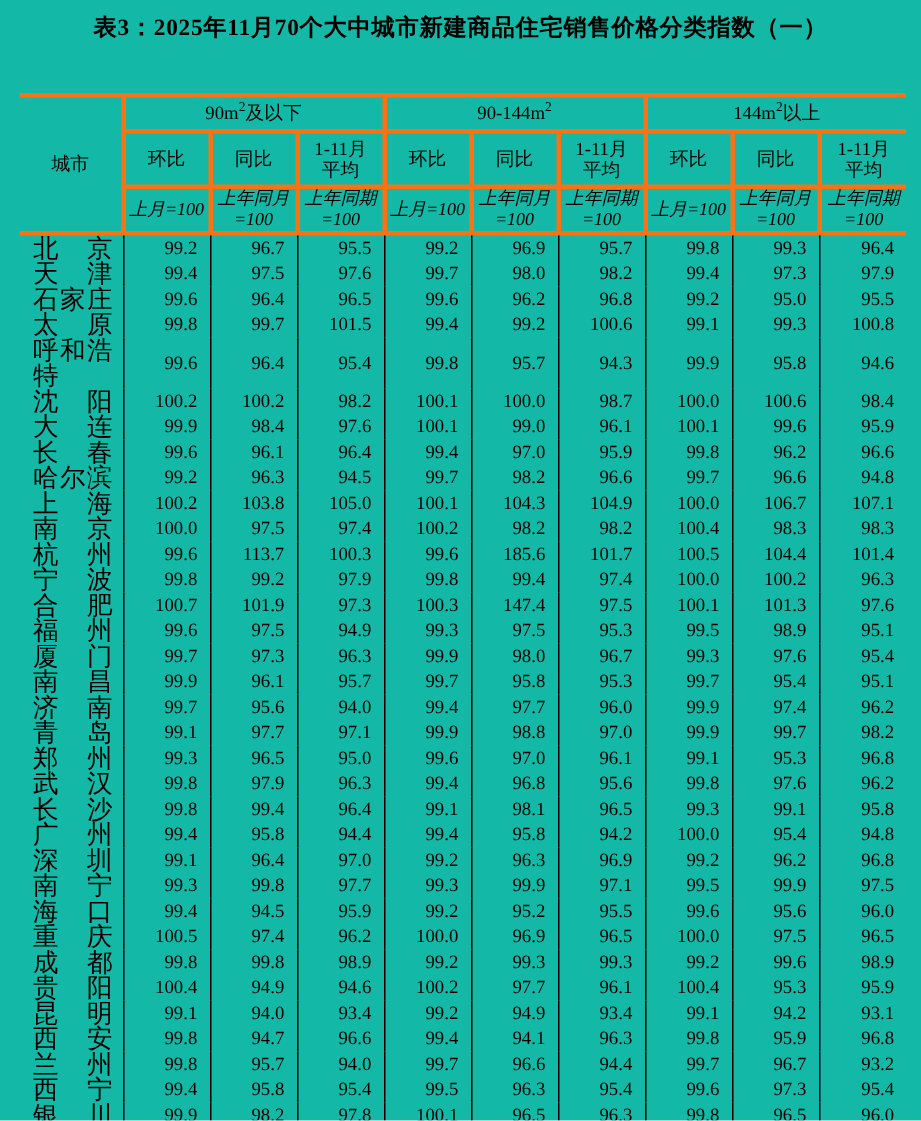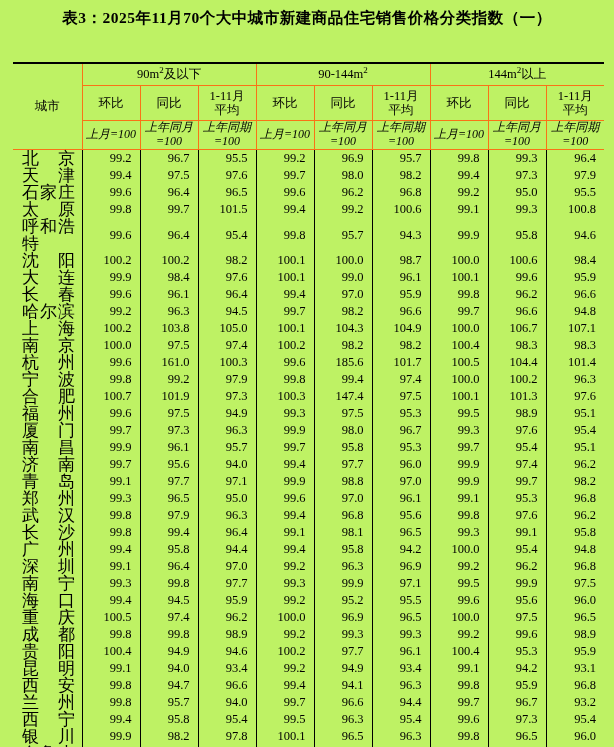--- a/index.html
+++ b/index.html
@@ -6,21 +6,21 @@
     margin: 0;
     padding: 0;
     background: #ffffff;
     font-family: "Liberation Serif", "DejaVu Serif", serif;
     color: #000000;
   }
   .page {
     position: relative;
     width: 614px;
     height: 747px;
-    background: #bef264;
+    background: #14b8a6;
     overflow: hidden;
   }
   .title {
     margin: 0;
     padding-top: 8px;
     text-align: center;
     font-size: 15.5px;
     font-weight: bold;
     color: #000000;
     letter-spacing: 0.5px;
@@ -32,21 +32,21 @@
     margin-left: 13px;
     margin-top: 33px;
     border-top: 2px solid #000;
     border-bottom: 2px solid #000;
     border-left-style: hidden;
     border-right-style: hidden;
   }
   col.c-city  { width: 69px; }
   col.c-val   { width: 58px; }
   thead th {
-    border: 1px solid #f97316;
+    border: 3px solid #f97316;
     font-weight: normal;
     font-size: 12.5px;
     text-align: center;
     vertical-align: middle;
     padding: 0 1px;
     line-height: 1.15;
   }
   thead tr.r-group th { height: 21px; }
   thead tr.r-sub th   { height: 34px; }
   thead tr.r-base th  { height: 28px; font-size: 12px; font-style: italic; }
@@ -313,21 +313,21 @@
           <td class="val">100.2</td>
           <td class="val">98.2</td>
           <td class="val">98.2</td>
           <td class="val">100.4</td>
           <td class="val">98.3</td>
           <td class="val">98.3</td>
         </tr>
         <tr>
           <td class="city"><span class="city-inner">杭州</span></td>
           <td class="val">99.6</td>
-          <td class="val">161.0</td>
+          <td class="val">113.7</td>
           <td class="val">100.3</td>
           <td class="val">99.6</td>
           <td class="val">185.6</td>
           <td class="val">101.7</td>
           <td class="val">100.5</td>
           <td class="val">104.4</td>
           <td class="val">101.4</td>
         </tr>
         <tr>
           <td class="city"><span class="city-inner">宁波</span></td>

